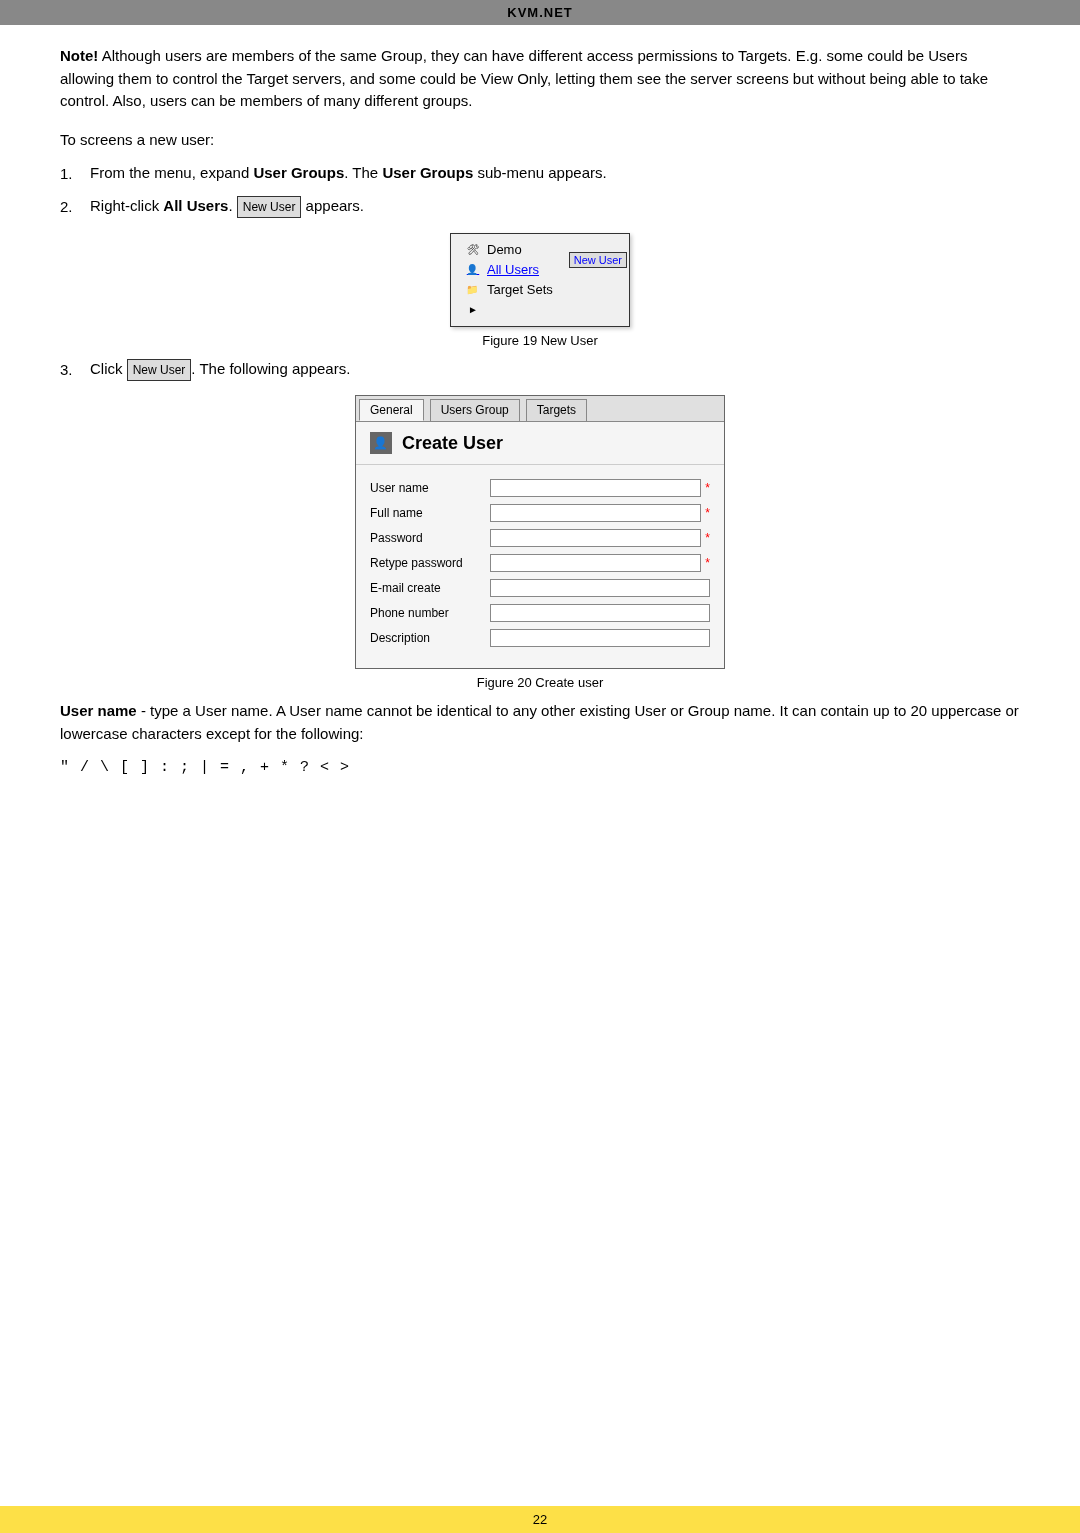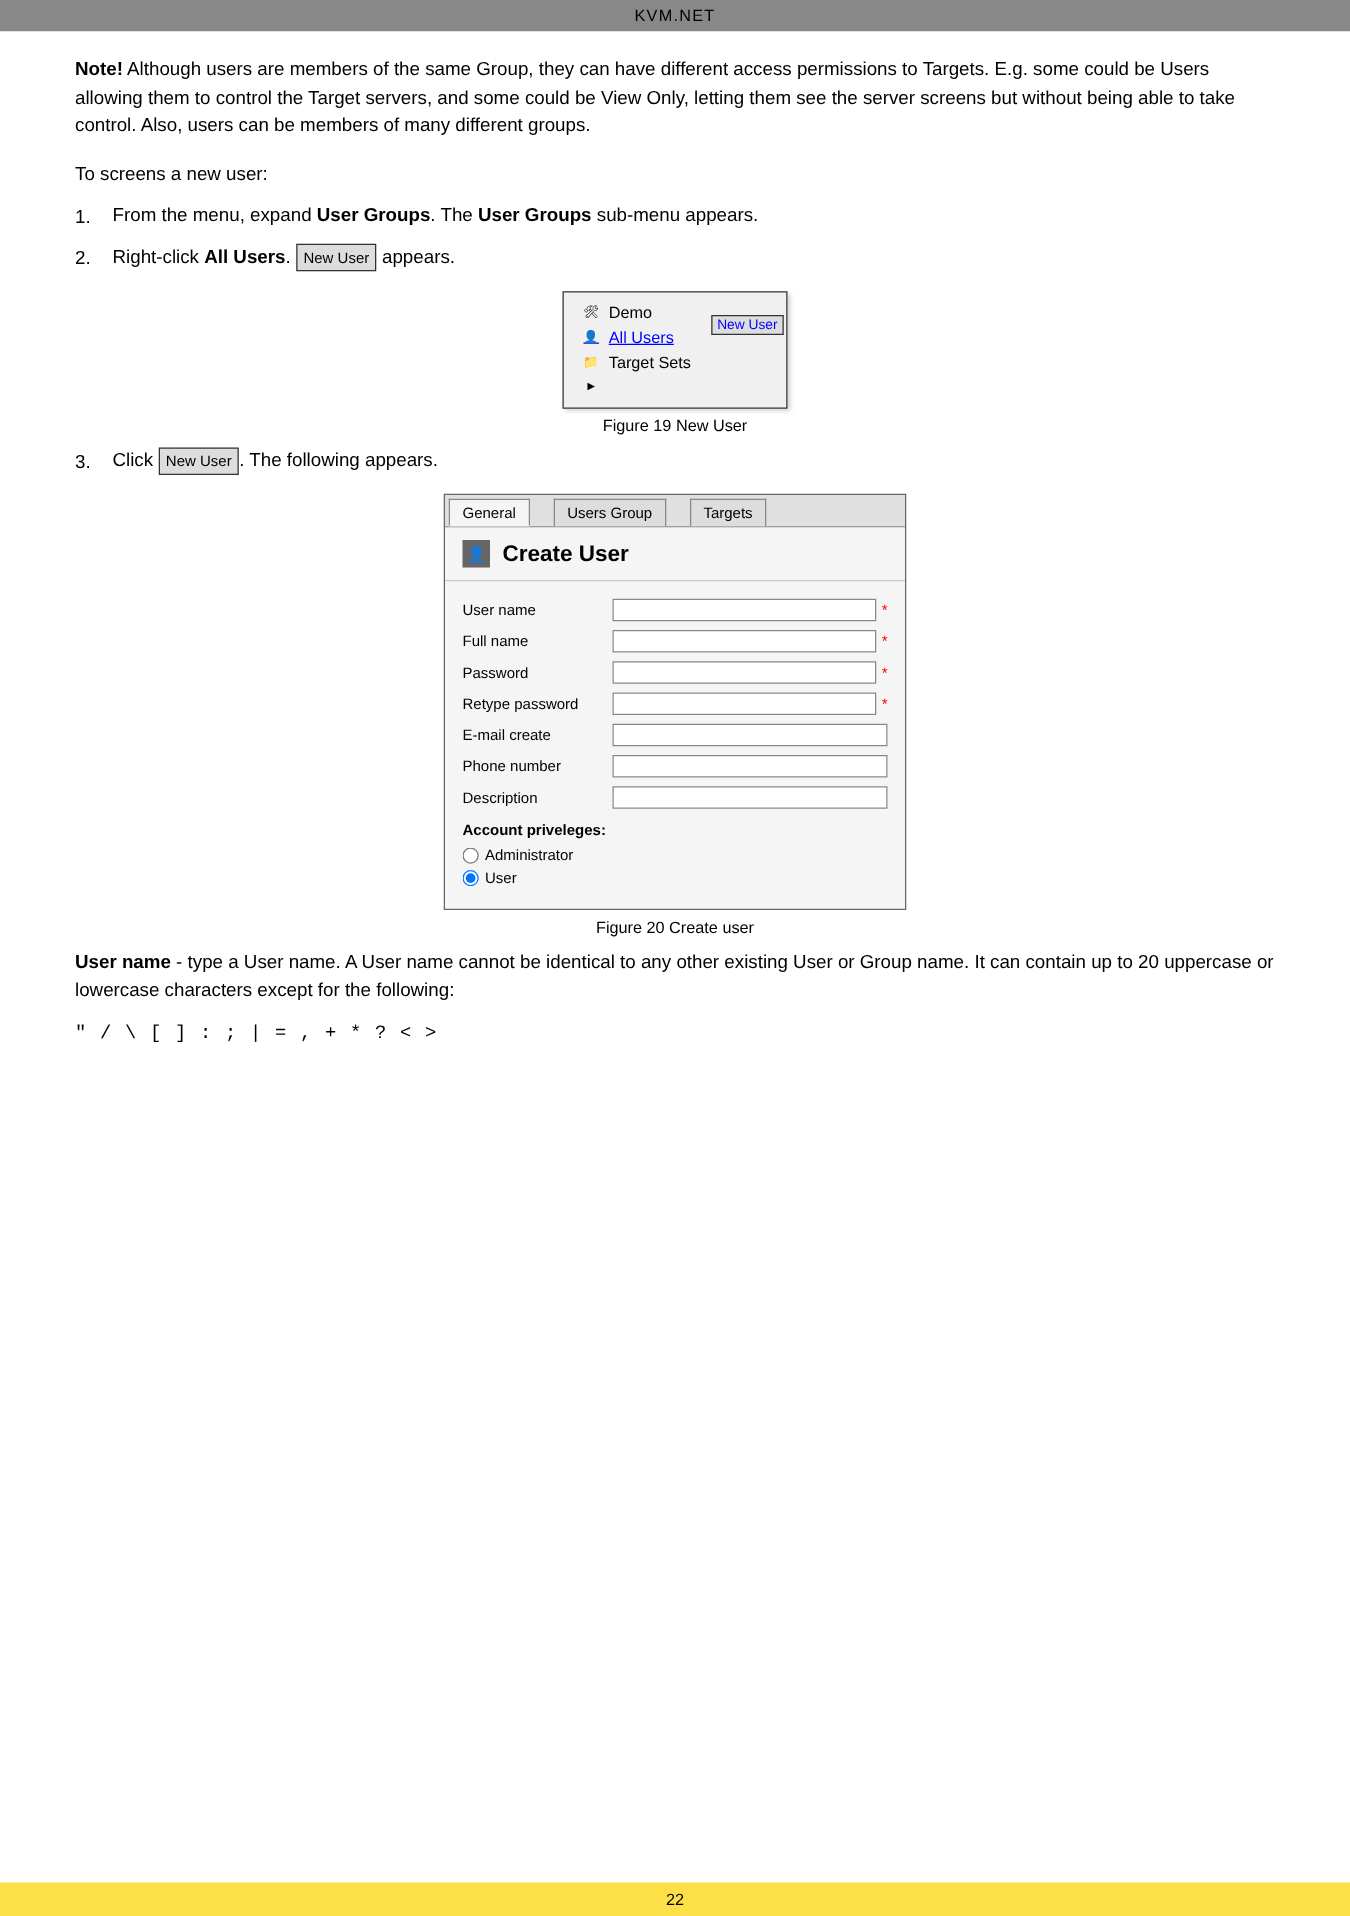--- a/index.html
+++ b/index.html
@@ -13,21 +13,21 @@
       display: flex;
       flex-direction: column;
     }
 
     
     .header-bar {
       background: #888;
       text-align: center;
       padding: 5px 0;
       font-size: 13px;
-      font-weight: normal;
+      font-weight: bold;
       letter-spacing: 1px;
       color: #000;
     }
 
     
     .footer-bar {
       background: #fde047;
       text-align: center;
       padding: 6px 0;
       font-size: 13px;
@@ -163,21 +163,21 @@
       min-width: 370px;
       font-size: 12px;
       font-family: Arial, sans-serif;
     }
 
     .form-tabs {
       display: flex;
       border-bottom: 1px solid #888;
       background: #e0e0e0;
       padding: 3px 3px 0 3px;
-      gap: 19px;
+      gap: 6px;
     }
 
     .form-tab {
       padding: 3px 10px;
       border: 1px solid #888;
       border-bottom: none;
       background: #ddd;
       font-size: 12px;
       cursor: pointer;
     }
@@ -393,31 +393,20 @@
         <div class="form-row">
           <span class="form-label">Phone number</span>
           <input class="form-input" type="text" value="" style="">
         </div>
 
         <div class="form-row">
           <span class="form-label">Description</span>
           <input class="form-input" type="text" value="" style="">
         </div>
 
-        <div class="account-section">
-          <div class="account-label">Account priveleges:</div>
-          <div class="radio-row">
-            <input type="radio" name="account_type" style="">
-            <span>Administrator</span>
-          </div>
-          <div class="radio-row">
-            <input type="radio" name="account_type" checked="" style="">
-            <span>User</span>
-          </div>
-        </div>
       </div>
     </div>
     <div class="figure-caption">Figure 20 Create user</div>
   </div>
 
 
   <p class="body-para">
     <strong>User name</strong><span> - type a User name. A User name cannot be identical to any other existing User or Group name. It can contain up to 20 uppercase or lowercase characters except for the following:</span>
   </p>
 

